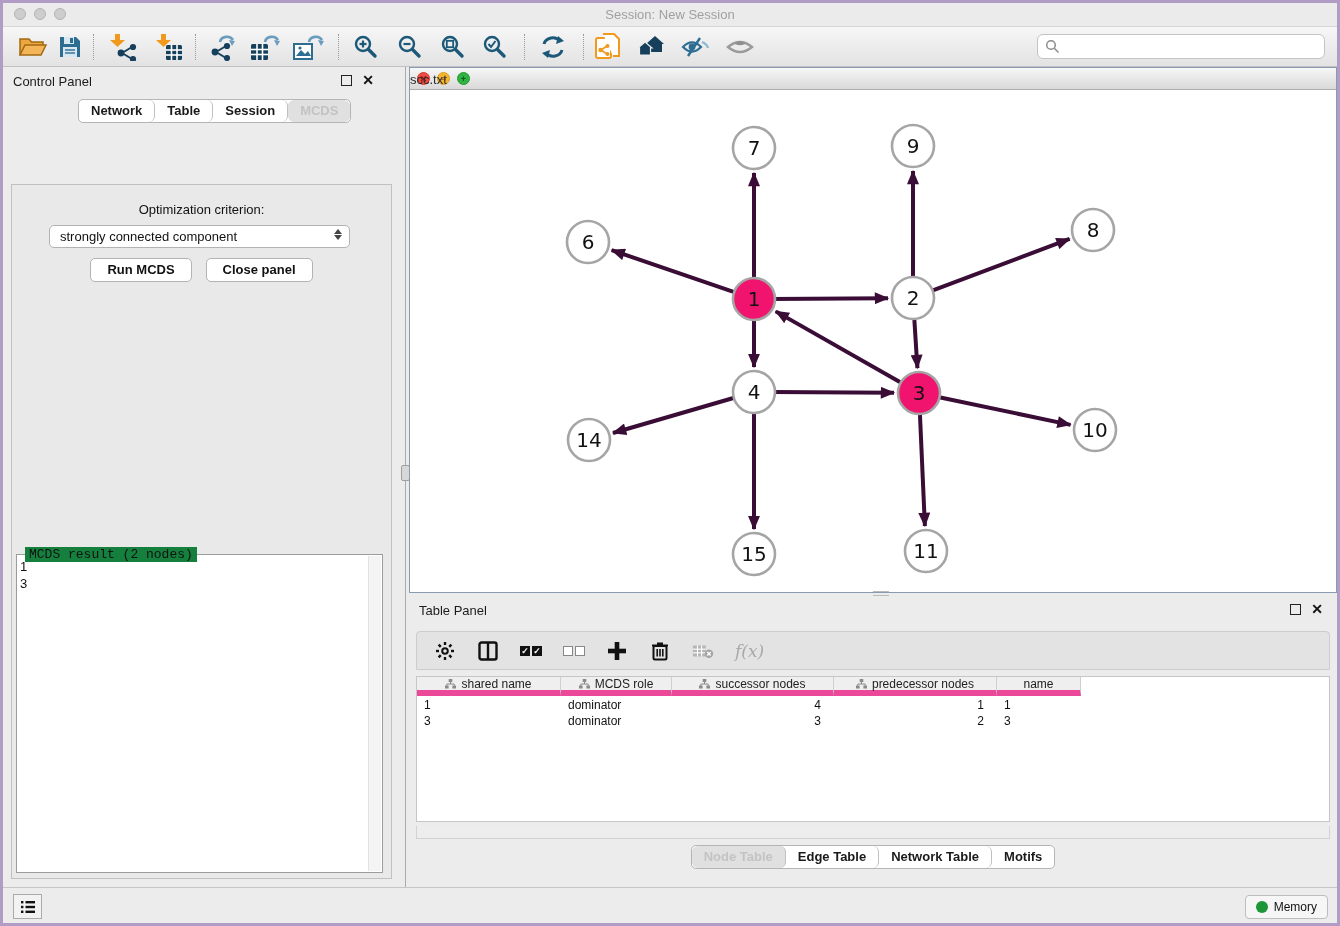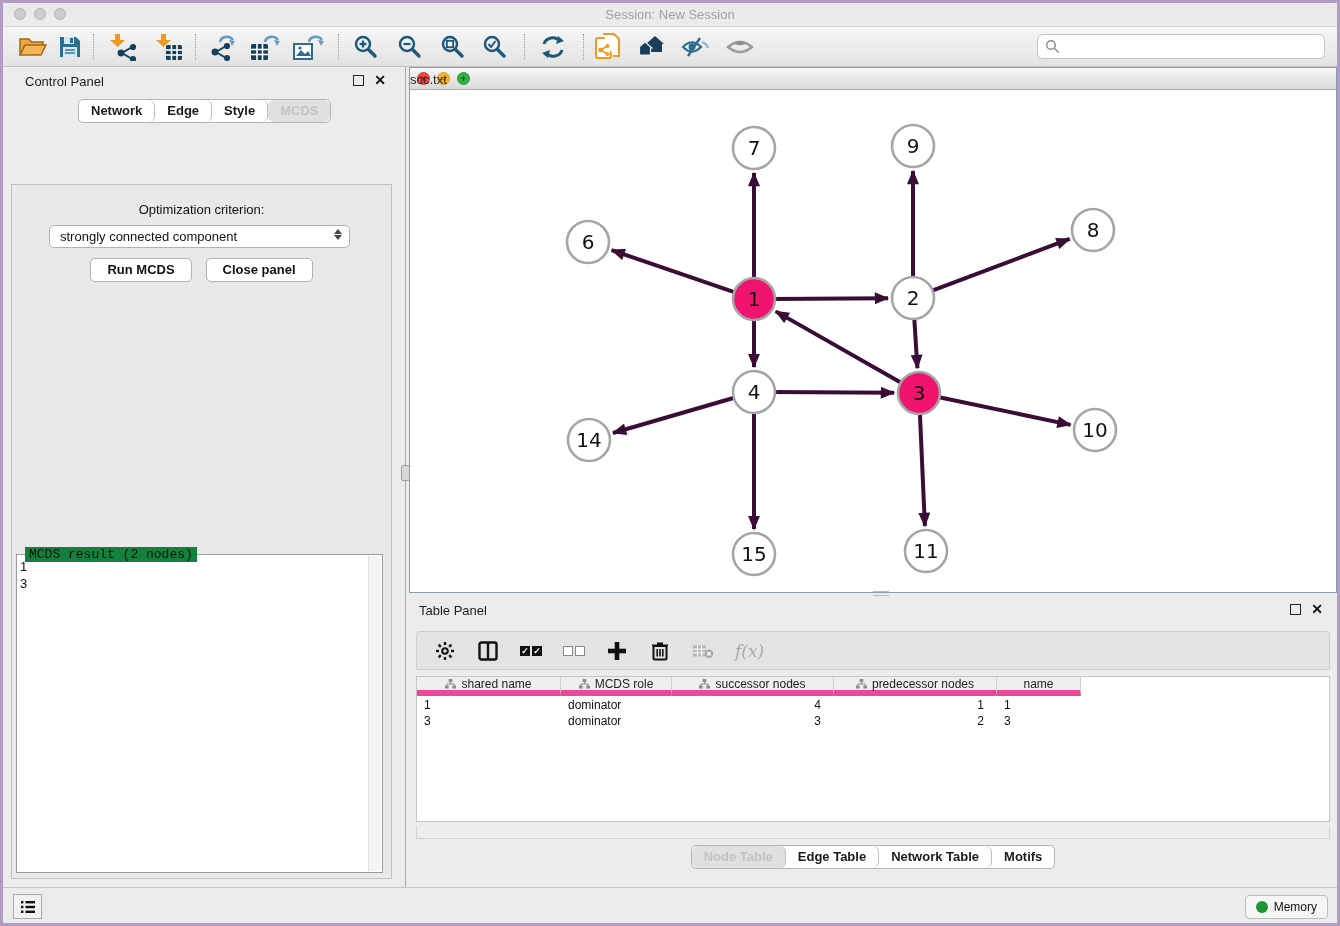--- a/index.html
+++ b/index.html
@@ -14,21 +14,21 @@
 
   
   .toolbar { position:absolute; left:0; right:0; top:24px; height:40px; background:linear-gradient(#f6f6f6,#e3e3e3); border-bottom:1px solid #c2c2c2; }
   .tb-icon { position:absolute; top:6px; width:34px; height:28px; display:flex; align-items:center; justify-content:center; cursor:default; }
   .tb-sep { position:absolute; top:7px; width:0; height:26px; border-left:1px dotted #9a9a9a; }
   .searchbox { position:absolute; right:12px; top:7px; width:288px; height:25px; background:#fff; border:1px solid #c4c4c4; border-radius:6px; display:flex; align-items:center; padding-left:7px; }
   .searchbox input { border:none; outline:none; flex:1; font-size:13px; background:transparent; font-family:"Liberation Sans", sans-serif; }
 
   
   .control-panel { position:absolute; left:0; top:64px; width:403px; bottom:36px; background:#ececec; border-right:1px solid #aaaaaa; }
-  .panel-header { position:absolute; left:0; right:4px; top:0; height:28px;margin-left:12px; }
+  .panel-header { position:absolute; left:0; right:16px; top:0; height:28px; }
   .panel-title { position:absolute; left:10px; top:7px; font-size:13px; color:#1c1c1c; }
   .float-btn { position:absolute; top:8px; width:11px; height:11px; border:1.5px solid #222; background:transparent; }
   .close-btn { position:absolute; top:5px; font-size:14px; font-weight:bold; color:#111; line-height:16px; }
   .seg-tabs { position:absolute; display:inline-flex; border:1px solid #b5b5b5; border-radius:5px; overflow:hidden; background:#fff; }
   .seg-tab { padding:3px 12px 4px; font-size:13px; font-weight:600; color:#1a1a1a; background:#fff; border-right:1px solid #c0c0c0; cursor:default; white-space:nowrap;border-radius:6px; }
   .seg-tab:last-child { border-right:none; }
   .seg-tab.selected-dim { background:#e0e0e0; color:#c3c3c3; }
   .tab-content { position:absolute; left:8px; right:13px; top:117px; bottom:8px; background:#e9e9e9; border:1px solid #c0c0c0; }
   .opt-label { position:absolute; left:0; right:0; top:17px; text-align:center; font-size:13px; color:#111; }
   .mac-select { position:absolute; left:37px; right:41px; top:40px; height:23px; background:#fff; border:1px solid #b3b3b3; border-radius:5px; font-size:13px; color:#111; display:flex; align-items:center; padding:0 24px 0 10px; }
@@ -271,22 +271,22 @@
   </div>
 
   <div class="control-panel">
     <div class="panel-header">
       <div class="panel-title">Control Panel</div>
       <div class="float-btn" style="right:37px"></div>
       <div class="close-btn" style="right:15px">✕</div>
     </div>
     <div class="seg-tabs" style="left:75px; top:32px">
       <div class="seg-tab">Network</div>
-      <div class="seg-tab">Edge</div>
-      <div class="seg-tab">Style</div>
+      <div class="seg-tab">Table</div>
+      <div class="seg-tab">Session</div>
       <div class="seg-tab selected-dim">MCDS</div>
     </div>
     <div class="tab-content">
       <div class="opt-label">Optimization criterion:</div>
       <div class="mac-select">
         <span>strongly connected component</span>
         <span class="stepper">
             <span class="step-up"></span>
             <span class="step-down"></span>
           </span>

